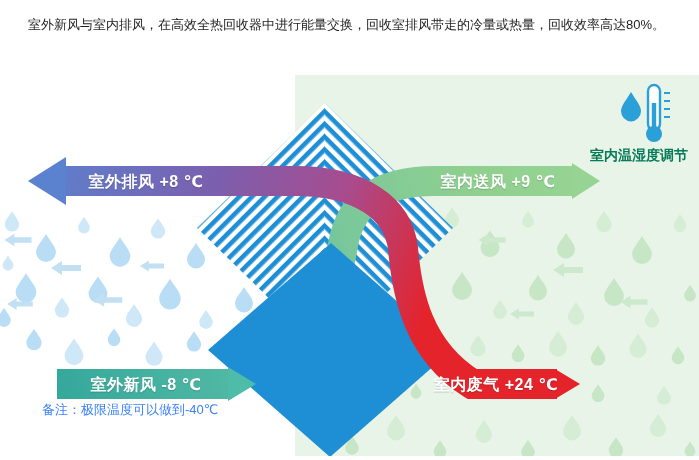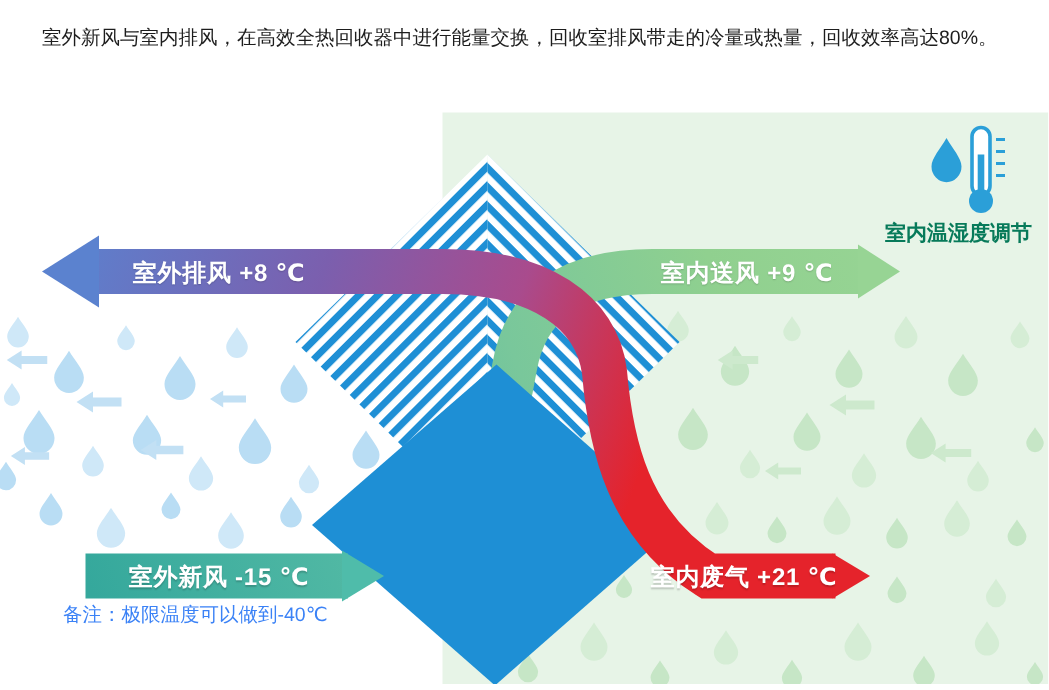--- a/index.html
+++ b/index.html
@@ -186,17 +186,17 @@
           <line x1="664" y1="109" x2="670" y2="109"></line>
           <line x1="664" y1="117" x2="670" y2="117"></line>
         </g>
       </g>
     </g>
   </svg>
 
   <div class="title">室外新风与室内排风，在高效全热回收器中进行能量交换，回收室排风带走的冷量或热量，回收效率高达80%。</div>
   <div class="flow-label lbl-exhaust">室外排风 +8 ℃</div>
   <div class="flow-label lbl-supply">室内送风 +9 ℃</div>
-  <div class="flow-label lbl-fresh">室外新风 -15 ℃</div>
-  <div class="flow-label lbl-waste">室内废气 +21 ℃</div>
+  <div class="flow-label lbl-fresh">室外新风 -8 ℃</div>
+  <div class="flow-label lbl-waste">室内废气 +24 ℃</div>
   <div class="hvac-label">室内温湿度调节</div>
   <div class="note">备注：极限温度可以做到-40℃</div>
 </div>
 
 </body></html>

